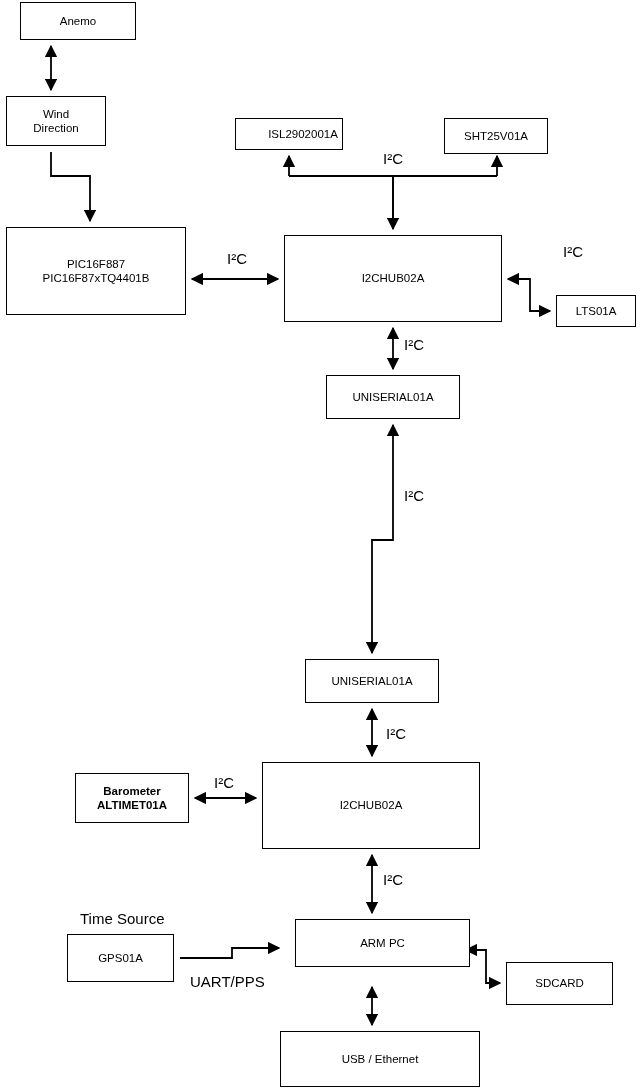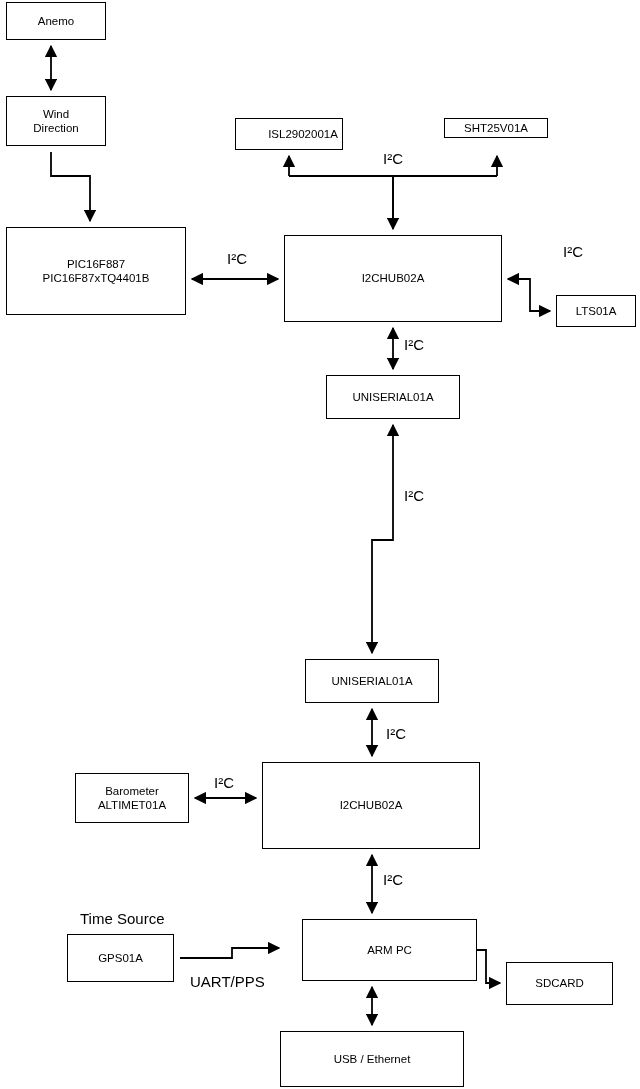--- a/index.html
+++ b/index.html
@@ -50,66 +50,66 @@
       <line x1="372" y1="855" x2="372" y2="913" marker-start="url(#ah)" marker-end="url(#ah)"></line>
 
       <path d="M 180 958 L 232 958 L 232 948 L 279 948" marker-end="url(#ah)"></path>
 
       <path d="M 466 950 L 486 950 L 486 983 L 500 983" marker-start="url(#ah)" marker-end="url(#ah)"></path>
 
       <line x1="372" y1="987" x2="372" y2="1025" marker-start="url(#ah)" marker-end="url(#ah)"></line>
     </g>
   </svg>
 
-  <div class="node" style="left:6px;top:2px;width:100px;height:38px;">
+  <div class="node" style="left:20px;top:2px;width:116px;height:38px;">
     <span>Anemo</span>
   </div>
   <div class="node" style="left:6px;top:96px;width:100px;height:50px;">
     <span>Wind
 Direction</span>
   </div>
   <div class="node" style="left:6px;top:227px;width:180px;height:88px;">
     <span>PIC16F887
 PIC16F87xTQ4401B</span>
   </div>
   <div class="node" style="left:235px;top:118px;width:108px;height:32px;padding-left:28px;">
     <span>ISL2902001A</span>
   </div>
-  <div class="node" style="left:444px;top:118px;width:104px;height:20px;">
+  <div class="node" style="left:444px;top:118px;width:104px;height:36px;">
     <span>SHT25V01A</span>
   </div>
   <div class="node" style="left:284px;top:235px;width:218px;height:87px;">
     <span>I2CHUB02A</span>
   </div>
   <div class="node" style="left:556px;top:295px;width:80px;height:32px;">
     <span>LTS01A</span>
   </div>
   <div class="node" style="left:326px;top:375px;width:134px;height:44px;">
     <span>UNISERIAL01A</span>
   </div>
   <div class="node" style="left:305px;top:659px;width:134px;height:44px;">
     <span>UNISERIAL01A</span>
   </div>
-  <div class="node" style="left:75px;top:773px;width:114px;height:50px;">
+  <div class="node" style="left:75px;top:773px;width:114px;height:50px;font-weight:bold;">
     <span>Barometer
 ALTIMET01A</span>
   </div>
   <div class="node" style="left:262px;top:762px;width:218px;height:87px;">
     <span>I2CHUB02A</span>
   </div>
   <div class="node" style="left:67px;top:934px;width:107px;height:48px;">
     <span>GPS01A</span>
   </div>
-  <div class="node" style="left:302px;top:919px;width:175px;height:62px;">
+  <div class="node" style="left:295px;top:919px;width:175px;height:48px;">
     <span>ARM PC</span>
   </div>
   <div class="node" style="left:506px;top:962px;width:107px;height:43px;">
     <span>SDCARD</span>
   </div>
-  <div class="node" style="left:280px;top:1031px;width:184px;height:56px;">
+  <div class="node" style="left:280px;top:1031px;width:200px;height:56px;">
     <span>USB / Ethernet</span>
   </div>
 
   <div class="lbl" style="left:383px;top:150px;">I²C</div>
   <div class="lbl" style="left:227px;top:250px;">I²C</div>
   <div class="lbl" style="left:563px;top:243px;">I²C</div>
   <div class="lbl" style="left:404px;top:336px;">I²C</div>
   <div class="lbl" style="left:404px;top:487px;">I²C</div>
   <div class="lbl" style="left:386px;top:725px;">I²C</div>
   <div class="lbl" style="left:214px;top:774px;">I²C</div>

